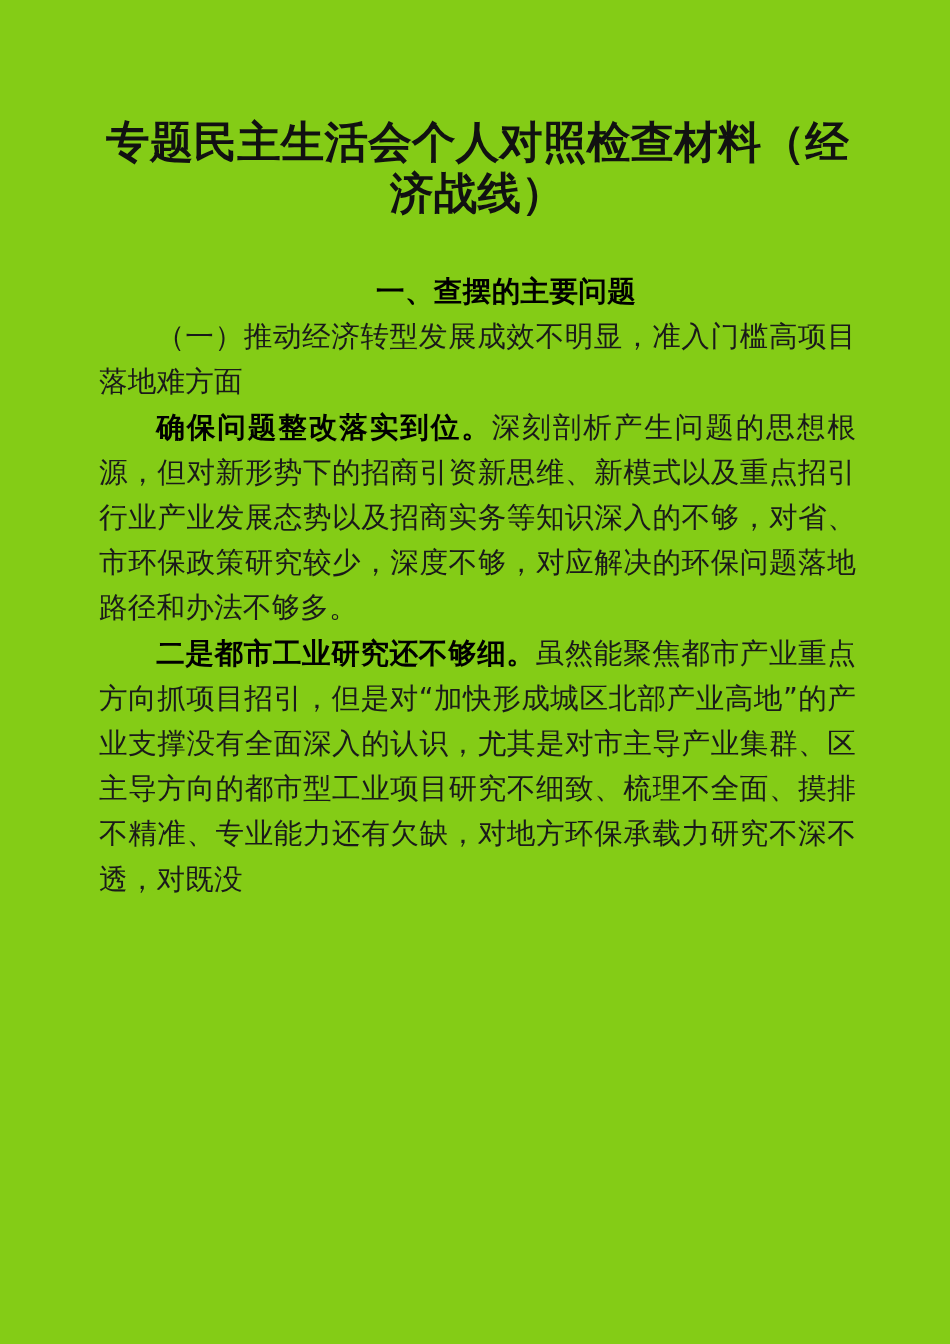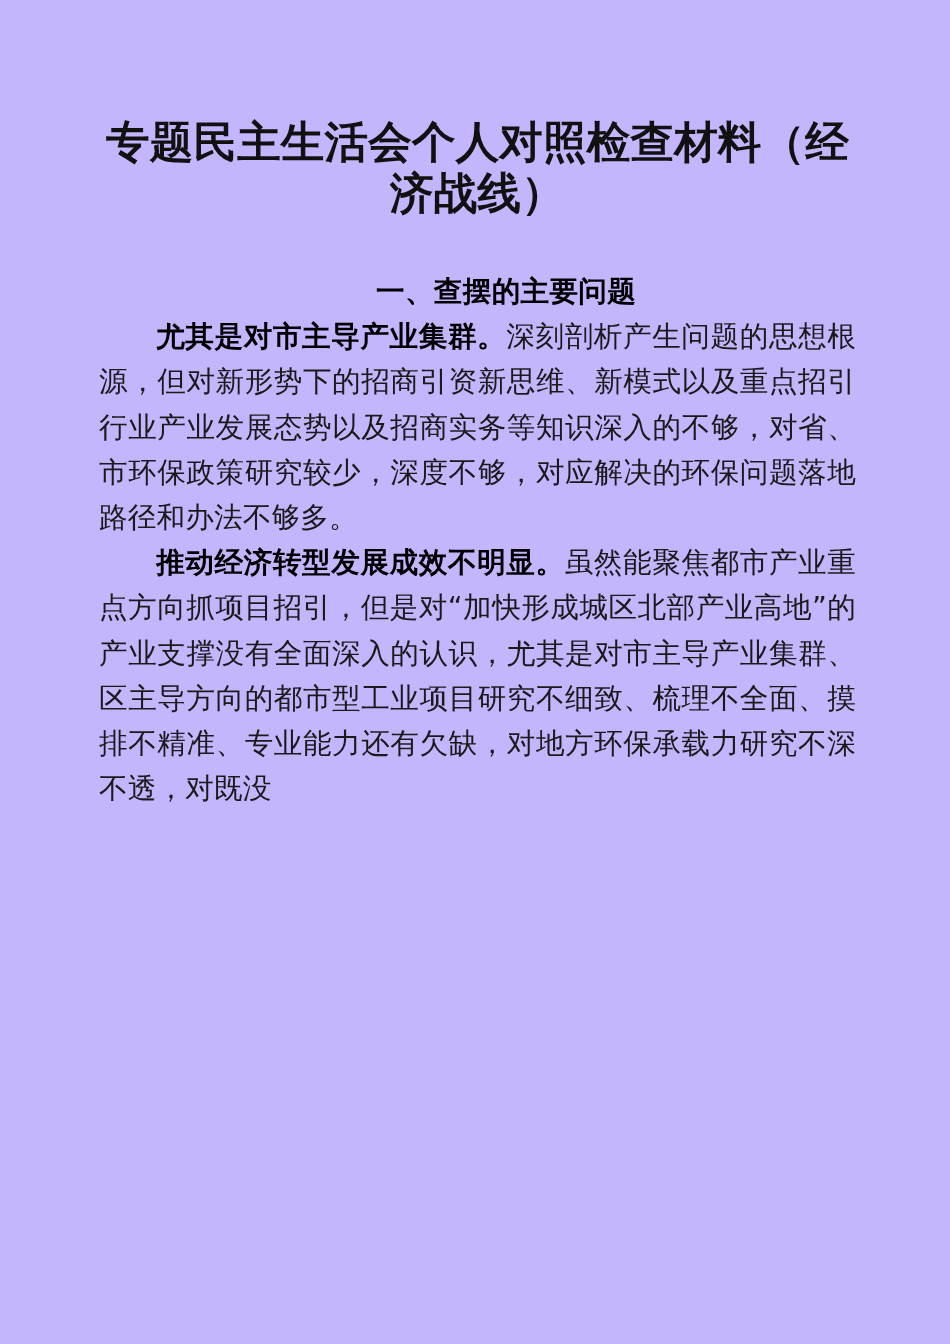--- a/index.html
+++ b/index.html
@@ -16,21 +16,21 @@
     color: #000000;
     -webkit-font-smoothing: antialiased;
   }
 
   .page {
     position: absolute;
     left: 0;
     top: 0;
     width: 950px;
     height: 1344px;
-    background: #c4b5fd;
+    background: #84cc16;
     box-sizing: border-box;
   }
 
   .content {
     position: absolute;
     left: 99px;
     top: 0;
     width: 757px;
   }
 
@@ -108,19 +108,20 @@
 <div class="page">
   <div class="content">
 
     <h1 class="doc-title">专题民主生活会个人对照检查材料（经济战线）</h1>
 
     <div class="title-gap"></div>
 
 
     <h2 class="h1-hei">一、查摆的主要问题</h2>
 
+    <h3 class="h2-kai">（一）推动经济转型发展成效不明显，准入门槛高项目落地难方面</h3>
 
-    <p class="para indent"><span class="lead">尤其是对市主导产业集群。</span><span>深刻剖析产生问题的思想根源，但对新形势下的招商引资新思维、新模式以及重点招引行业产业发展态势以及招商实务等知识深入的不够，对省、市环保政策研究较少，深度不够，对应解决的环保问题落地路径和办法不够多。</span></p>
+    <p class="para indent"><span class="lead">确保问题整改落实到位。</span><span>深刻剖析产生问题的思想根源，但对新形势下的招商引资新思维、新模式以及重点招引行业产业发展态势以及招商实务等知识深入的不够，对省、市环保政策研究较少，深度不够，对应解决的环保问题落地路径和办法不够多。</span></p>
 
-    <p class="para indent"><span class="lead">推动经济转型发展成效不明显。</span><span>虽然能聚焦都市产业重点方向抓项目招引，但是对“加快形成城区北部产业高地”的产业支撑没有全面深入的认识，尤其是对市主导产业集群、区主导方向的都市型工业项目研究不细致、梳理不全面、摸排不精准、专业能力还有欠缺，对地方环保承载力研究不深不透，对既没</span></p>
+    <p class="para indent"><span class="lead">二是都市工业研究还不够细。</span><span>虽然能聚焦都市产业重点方向抓项目招引，但是对“加快形成城区北部产业高地”的产业支撑没有全面深入的认识，尤其是对市主导产业集群、区主导方向的都市型工业项目研究不细致、梳理不全面、摸排不精准、专业能力还有欠缺，对地方环保承载力研究不深不透，对既没</span></p>
 
   </div>
 </div>
 
 </body></html>

